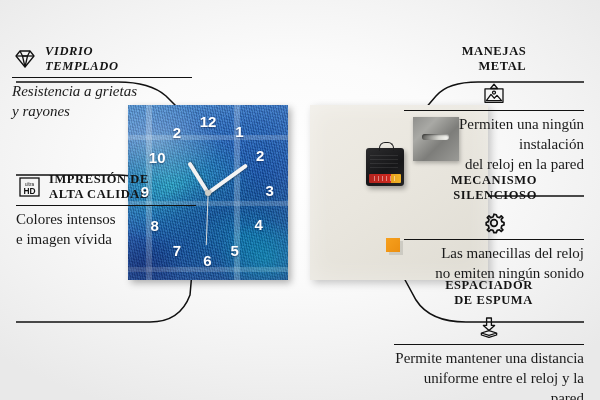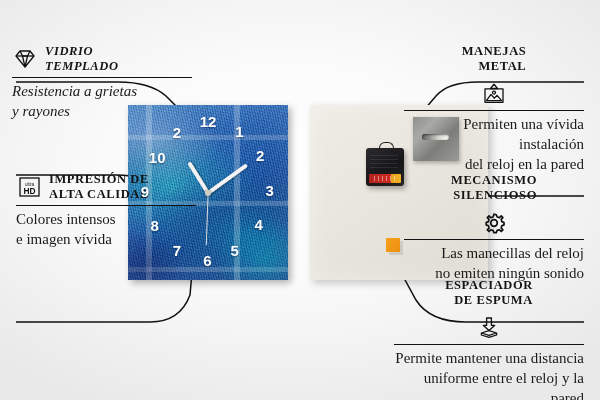--- a/index.html
+++ b/index.html
@@ -232,21 +232,21 @@
             <g fill="none" stroke="#111" stroke-width="1.3" stroke-linejoin="round">
           <path d="M13 2.2 L9.5 6.5 H16.5 Z"></path>
           <rect x="4" y="6.8" width="18" height="13.5"></rect>
           <path d="M5.4 18.6 L10 12.4 L13.2 16.2 L16 13.4 L20.6 18.6 Z"></path>
           <circle cx="13" cy="10.6" r="1.5"></circle>
         </g>
           </svg>
       </span>
     </div>
     <div class="rule"></div>
-    <div class="desc">Permiten una vívida instalación</div>
+    <div class="desc">Permiten una ningún instalación</div>
     <div class="desc">del reloj en la pared</div>
   </div>
 
   <div class="callout right" style="left:404px;top:173px;width:180px;">
     <div class="head">
       <div>
         <div class="title">MECANISMO</div>
         <div class="title">SILENCIOSO</div>
       </div>
       <span class="ico">

